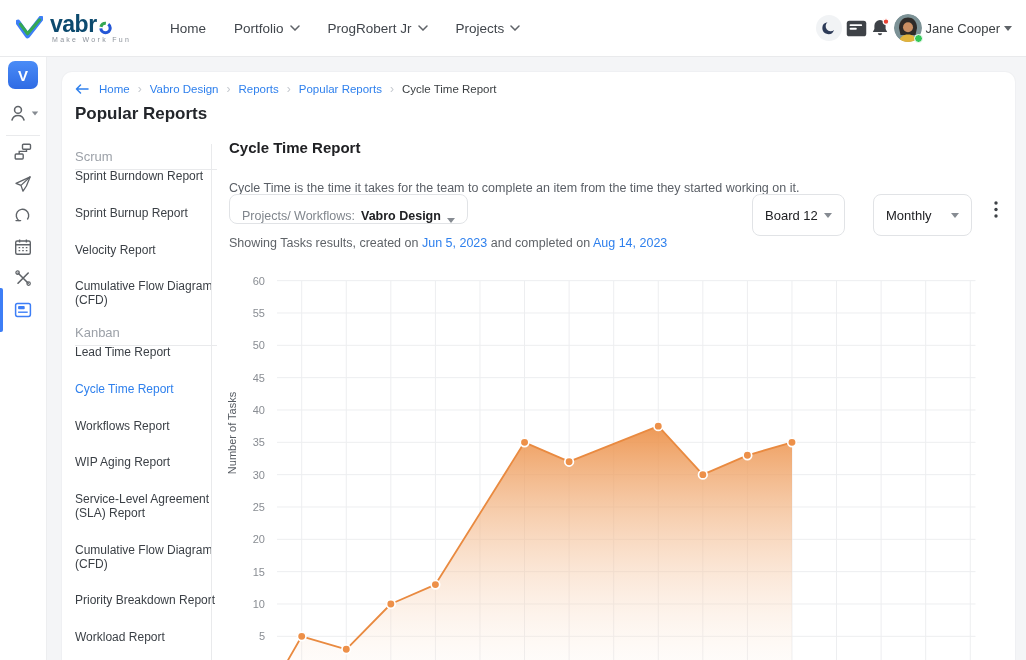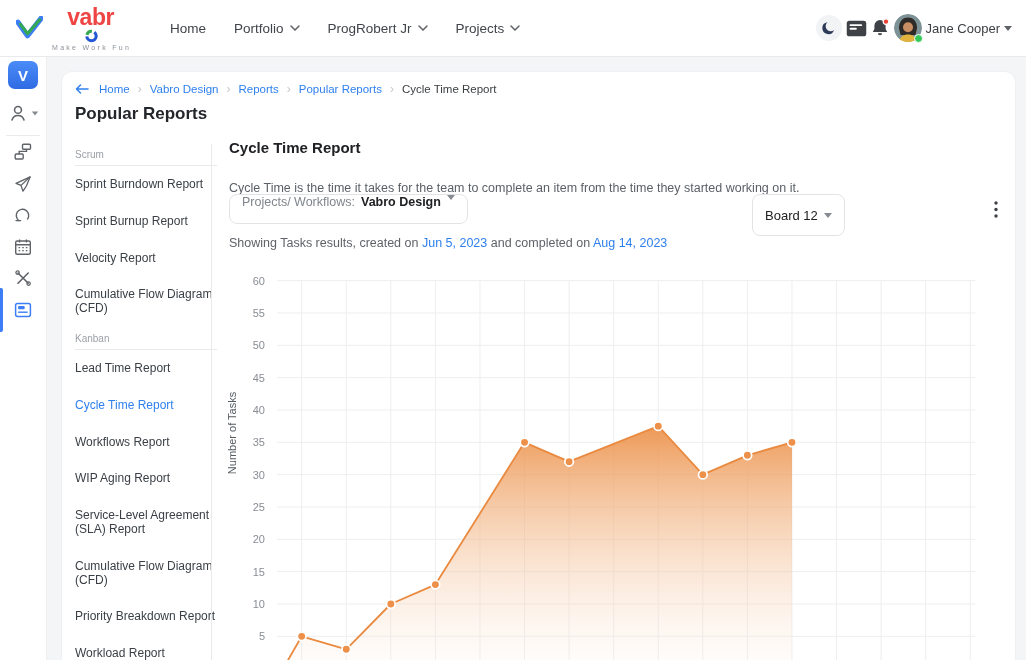--- a/index.html
+++ b/index.html
@@ -5,21 +5,21 @@
   * { margin:0; padding:0; box-sizing:border-box; }
   html,body { width:1026px; height:660px; overflow:hidden; }
   body { font-family:"Liberation Sans", sans-serif; }
   .screen { position:relative; width:1026px; height:660px; background:#F4F5F7; overflow:hidden; }
 
   
   .navbar { position:absolute; left:0; top:0; width:1026px; height:57px; background:#fff;
             border-bottom:1px solid #E9EAEC; display:flex; align-items:center; z-index:5; }
   .brand { display:flex; align-items:center; gap:7px; margin-left:16px; width:148px; cursor:pointer; }
   .brand-text { display:flex; flex-direction:column; }
-  .brand-row { display:flex; align-items:center; font-weight:800; font-size:23px; letter-spacing:-0.5px; color:#ef4444; line-height:22px;flex-direction:column; }
+  .brand-row { display:flex; align-items:flex-end; font-weight:800; font-size:23px; letter-spacing:-0.5px; color:#0c4a6e; line-height:22px; }
   .brand-o { margin-left:1px; display:inline-flex; }
   .brand-tagline { font-size:7px; letter-spacing:2.3px; color:#8D939B; margin-top:1px; padding-left:2px; }
   .nav-items { display:flex; align-items:center; gap:28px; margin-left:6px; }
   .nav-item { display:flex; align-items:center; gap:6px; font-size:13.5px; color:#40454B; cursor:pointer; }
   .search { position:absolute; left:487px; top:14px; width:237px; height:28px; border:1px solid #E3E5E8;
             border-radius:14px; display:flex; align-items:center; padding:0 10px; gap:7px; background:#fff; }
   .search input { border:none; outline:none; font-size:12.5px; color:#3C4043; width:180px; font-family:"Liberation Sans",sans-serif; }
   .search input::placeholder { color:#9AA0A6; }
   .nav-right { margin-left:auto; margin-right:14px; display:flex; align-items:center; gap:4px; }
   .moon-btn { width:26px; height:26px; border-radius:50%; background:#F1F3F5; border:none; display:flex;
@@ -47,32 +47,32 @@
   .card { position:absolute; left:62px; top:72px; width:953px; height:600px; background:#fff;
           border-radius:10px; box-shadow:0 0 0 1px rgba(16,24,40,0.02); overflow:hidden; }
   .breadcrumb { position:absolute; left:13px; top:10px; display:flex; align-items:center; gap:8px; font-size:11.5px; }
   .bc-back { display:flex; align-items:center; cursor:pointer; margin-right:2px; }
   .bc-link { color:#2F80ED; cursor:pointer; }
   .bc-sep { color:#C6CAD0; font-size:12px; }
   .bc-current { color:#3C4043; }
   .page-title { position:absolute; left:13px; top:32px; font-size:17px; font-weight:700; color:#23262B; }
 
   .reports-list { position:absolute; left:13px; top:77px; width:142px; }
-  .rep-label { font-size:10px; color:#9CA1A8; padding-bottom:5px; border-bottom:1px solid #E9EAEC; margin-bottom:12px; }
+  .rep-label { font-size:13px; color:#9CA1A8; padding-bottom:5px; border-bottom:1px solid #E9EAEC; }
   .rep-label + .rep-item { margin-top:0; }
   .rep-item { font-size:12px; line-height:1.15; color:#3A3F45; margin-bottom:23px; cursor:pointer; }
   .rep-item.active { color:#2F80ED; }
   .rep-item + .rep-label { margin-top:-6px; }
   .v-divider { position:absolute; left:149px; top:72px; bottom:0; width:1px; background:#E9EAEC; }
 
   .report-title { position:absolute; left:167px; top:67px; font-size:15px; font-weight:700; color:#202124; }
   .report-desc { position:absolute; left:167px; top:109px; font-size:12.5px; color:#5A5F66; }
 
   .filter-pill { position:absolute; left:167px; top:122px; height:30px; border:1px solid #E1E3E6; border-radius:8px;
-                 display:flex; align-items:flex-start; gap:6px; padding:0 12px; cursor:pointer; background:#fff; }
+                 display:flex; align-items:flex-end; gap:6px; padding:0 12px; cursor:pointer; background:#fff; }
   .filter-pill .lbl { font-size:12.5px; color:#80868D; }
   .filter-pill .val { font-size:12.5px; font-weight:700; color:#202124; }
   .select { position:absolute; top:122px; height:42px; border:1px solid #E1E3E6; border-radius:8px; background:#fff;
             display:flex; align-items:center; justify-content:space-between; padding:0 12px; cursor:pointer; }
   .select .val { font-size:13px; color:#202124; }
   .select .tri { border-top-color:#868B92; }
   #board-select { left:690px; width:93px; }
   #period-select { left:811px; width:99px; }
   .kebab { position:absolute; left:924px; top:126px; width:20px; height:22px; background:none; border:none;
            cursor:pointer; display:flex; align-items:center; justify-content:center; }
@@ -272,20 +272,24 @@
     <p class="report-desc">Cycle Time is the time it takes for the team to complete an item from the time they started working on it.</p>
 
     <div class="filter-pill">
       <span class="lbl">Projects/ Workflows:</span>
       <span class="val">Vabro Design</span>
       <span class="tri" style="border-top-color:#868B92"></span>
     </div>
 
     <div class="select" id="board-select">
       <span class="val">Board 12</span>
+      <span class="tri"></span>
+    </div>
+    <div class="select" id="period-select">
+      <span class="val">Monthly</span>
       <span class="tri"></span>
     </div>
     <button class="kebab">
       <svg width="4" height="17" viewBox="0 0 4 17">
         <circle cx="2" cy="2" r="1.7" fill="#3E4247"></circle>
           <circle cx="2" cy="8.5" r="1.7" fill="#3E4247"></circle>
           <circle cx="2" cy="15" r="1.7" fill="#3E4247"></circle>
       </svg>
     </button>
 

